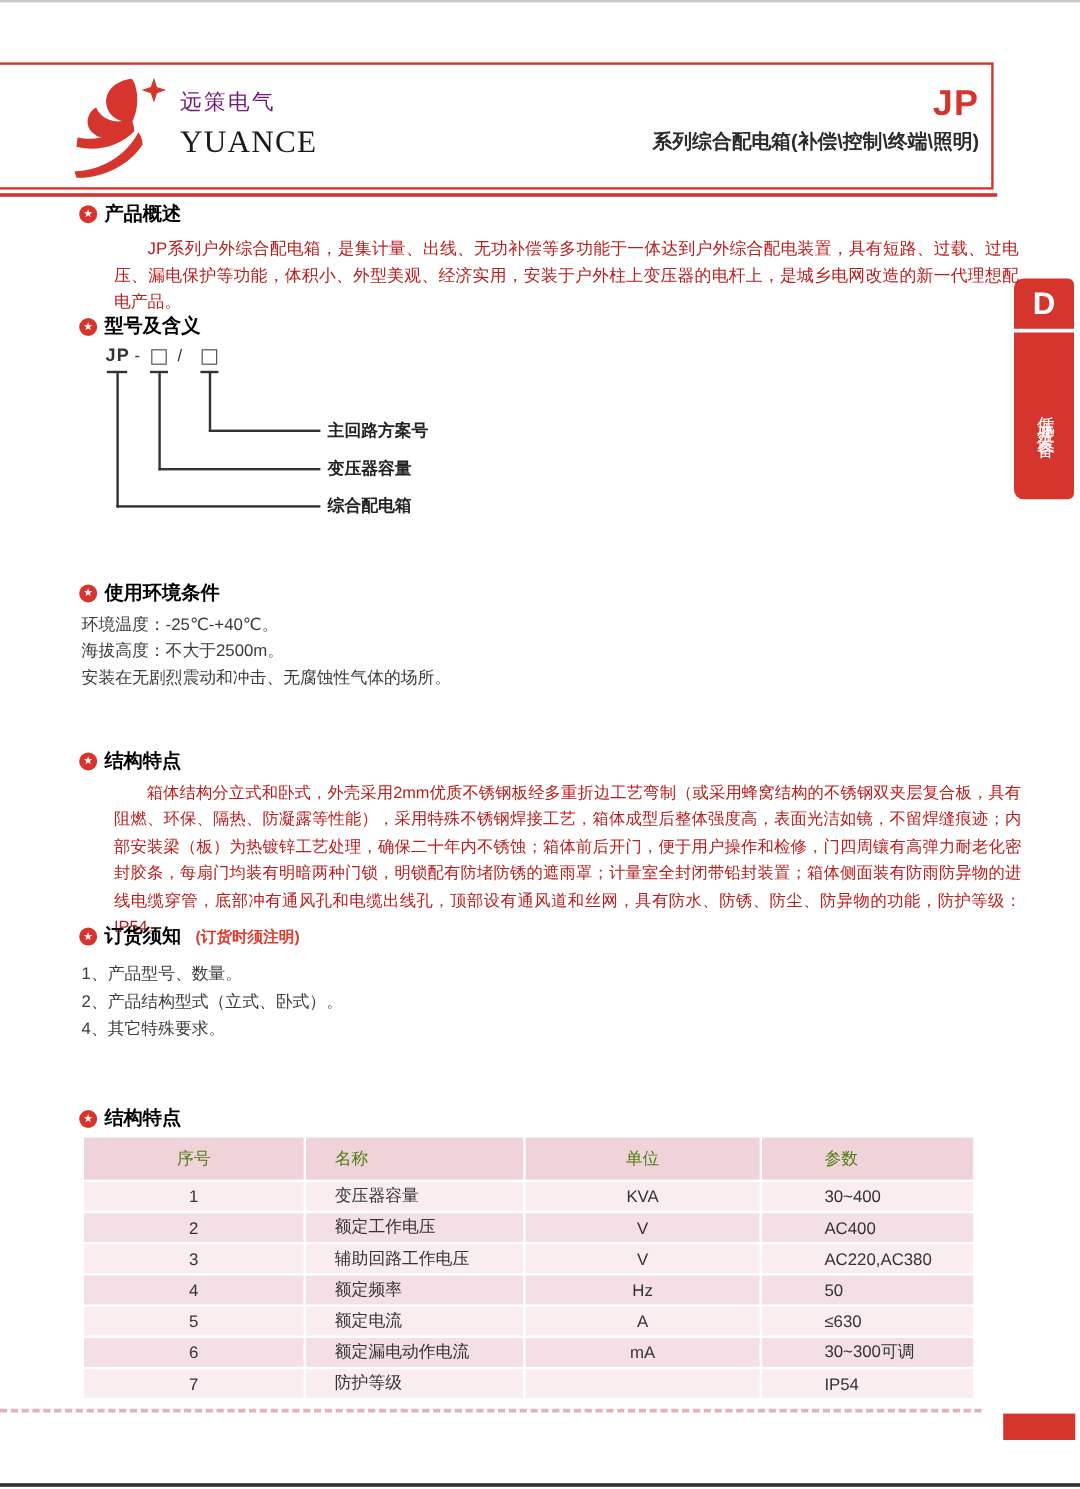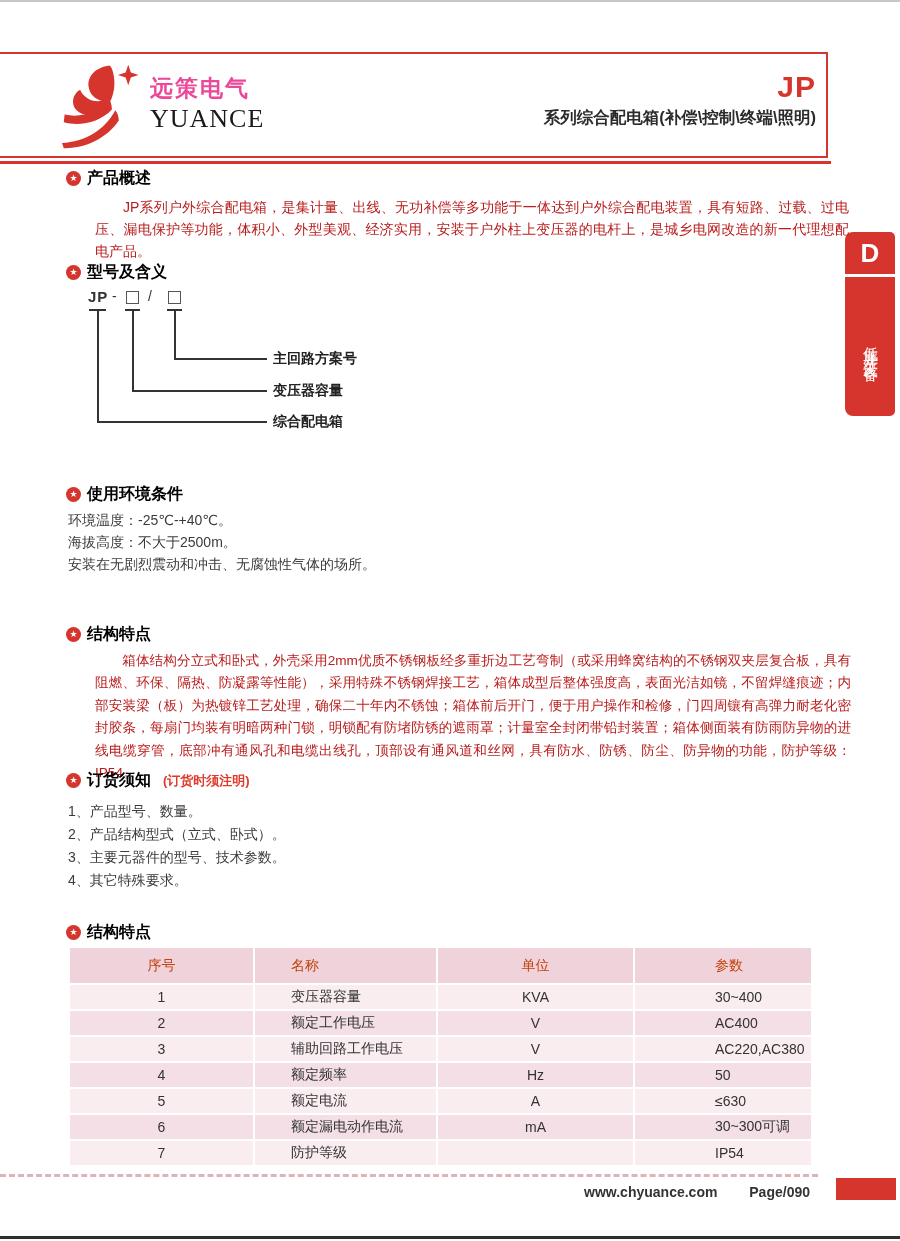--- a/index.html
+++ b/index.html
@@ -9,21 +9,21 @@
 
   
   .top-rule { position:absolute; left:0; top:0; width:900px; height:2px; background:#c8c8c8; }
   .bottom-rule { position:absolute; left:0; top:1236px; width:900px; height:3px; background:#2f2f2f; }
 
   
   .header-box { position:absolute; left:-4px; top:52px; width:832px; height:106px; border:2px solid #d6352e; background:#fff; }
   .header-accent { position:absolute; left:0; top:161px; width:831px; height:3px; background:#d6352e; }
 
   .logo-svg { position:absolute; left:58px; top:63px; width:82px; height:86px; }
-  .brand-cn { position:absolute; left:150px; top:73px; font-size:23px; font-weight:bold; color:#ec4899; letter-spacing:2px; }
+  .brand-cn { position:absolute; left:150px; top:73px; font-size:18px; font-weight:normal; color:#701a75; letter-spacing:2px; }
   .brand-en { position:absolute; left:150px; top:104px; font-family:"Liberation Serif","DejaVu Serif",serif; font-size:26px; color:#1a1a1a; letter-spacing:1px; }
   .product-code { position:absolute; left:500px; top:70px; width:316px; text-align:right; font-size:30px; font-weight:bold; color:#d6352e; letter-spacing:1px; }
   .product-title { position:absolute; left:486px; top:107px; width:330px; text-align:right; font-size:16.5px; font-weight:bold; color:#2b2b2b; }
 
   
   .side-tab { position:absolute; left:845px; top:232px; width:50px; }
   .side-tab .letter-box { height:42px; background:#d6352e; border-radius:8px 5px 0 0; color:#fff;
     font-size:26px; font-weight:bold; display:flex; align-items:center; justify-content:center; }
   .side-tab .label-box { margin-top:3px; height:139px; background:#d6352e; border-radius:0 0 5px 8px;
     display:flex; align-items:center; justify-content:center; }
@@ -50,27 +50,27 @@
   .code-box.b1 { left:38px; }
   .code-box.b2 { left:80px; }
   .code-slash { position:absolute; left:60px; top:0; font-size:14px; color:#333; }
   .tick { position:absolute; height:2px; background:#333; top:21px; }
   .conn { position:absolute; border-left:2px solid #333; border-bottom:2px solid #333; top:22px; }
   .dg-label { position:absolute; left:185px; font-size:14px; font-weight:600; color:#222; white-space:nowrap; }
 
   
   .spec-table { position:absolute; left:68px; top:946px; border-collapse:separate; border-spacing:2px;
     table-layout:fixed; width:745px; font-size:14px; color:#333; }
-  .spec-table th { background:#f0d3da; height:35px; font-weight:normal; color:#c2410c; }
+  .spec-table th { background:#f0d3da; height:35px; font-weight:normal; color:#4d7c0f; }
   .spec-table td { height:24px; }
   .spec-table tr.odd td { background:#f9edf0; }
   .spec-table tr.even td { background:#f3dfe5; }
   .col-c { text-align:center; }
-  .col-l { text-align:left; padding-left:36px; }
-  .col-p { text-align:left; padding-left:80px; }
+  .col-l { text-align:left; padding-left:24px; }
+  .col-p { text-align:left; padding-left:52px; }
 
   
   .foot-dash { position:absolute; left:0; top:1174px; width:818px; border-top:3px dashed #dfb3ba; }
   .foot-text { position:absolute; left:0; top:1184px; width:810px; text-align:right; font-size:14px; color:#333; font-weight:600; }
   .foot-text .site { margin-right:28px; }
   .foot-bar { position:absolute; left:836px; top:1178px; width:60px; height:22px; background:#d6352e; }
 </style>
 </head>
 <body>
 
@@ -147,21 +147,20 @@
   <div class="body-par" style="top:650px; font-size:13.6px; line-height:22.4px; width:756px;">箱体结构分立式和卧式，外壳采用2mm优质不锈钢板经多重折边工艺弯制（或采用蜂窝结构的不锈钢双夹层复合板，具有阻燃、环保、隔热、防凝露等性能），采用特殊不锈钢焊接工艺，箱体成型后整体强度高，表面光洁如镜，不留焊缝痕迹；内部安装梁（板）为热镀锌工艺处理，确保二十年内不锈蚀；箱体前后开门，便于用户操作和检修，门四周镶有高弹力耐老化密封胶条，每扇门均装有明暗两种门锁，明锁配有防堵防锈的遮雨罩；计量室全封闭带铅封装置；箱体侧面装有防雨防异物的进线电缆穿管，底部冲有通风孔和电缆出线孔，顶部设有通风道和丝网，具有防水、防锈、防尘、防异物的功能，防护等级：IP54。</div>
 
   <div class="sec-head" style="top:770px;">
     <span class="bullet">★</span>
     <span class="t">订货须知</span>
     <span class="note">(订货时须注明)</span>
   </div>
   <div class="order-list" style="top:800px;">
     <div>1、产品型号、数量。</div>
     <div>2、产品结构型式（立式、卧式）。</div>
-    <div>3、主要元器件的型号、技术参数。</div>
     <div>4、其它特殊要求。</div>
   </div>
 
   <div class="sec-head" style="top:922px;">
     <span class="bullet">★</span>
     <span class="t">结构特点</span>
   </div>
 
   <table class="spec-table">
     <colgroup>
@@ -216,20 +215,16 @@
     <tr class="odd">
       <td class="col-c">7</td>
       <td class="col-l">防护等级</td>
       <td class="col-c"></td>
       <td class="col-p">IP54</td>
     </tr>
   </tbody>
     </table>
 
   <div class="foot-dash"></div>
-  <div class="foot-text">
-    <span class="site">www.chyuance.com</span>
-    <span>Page/090</span>
-  </div>
   <div class="foot-bar"></div>
   <div class="bottom-rule"></div>
 
 </div>
 
 </body></html>

